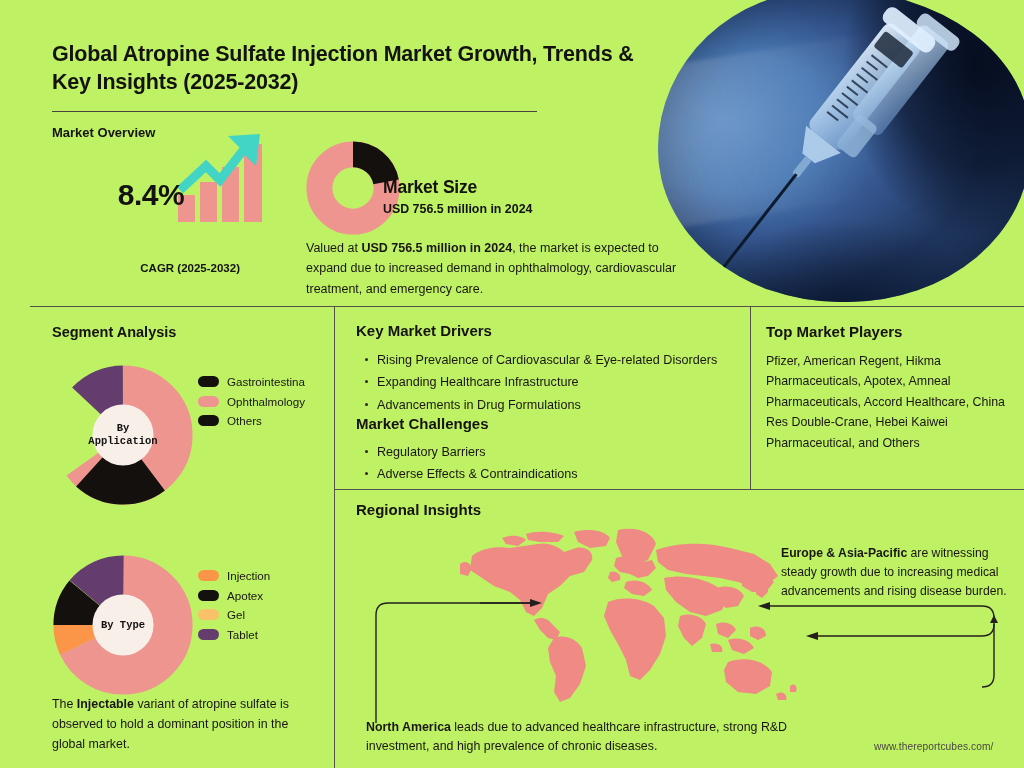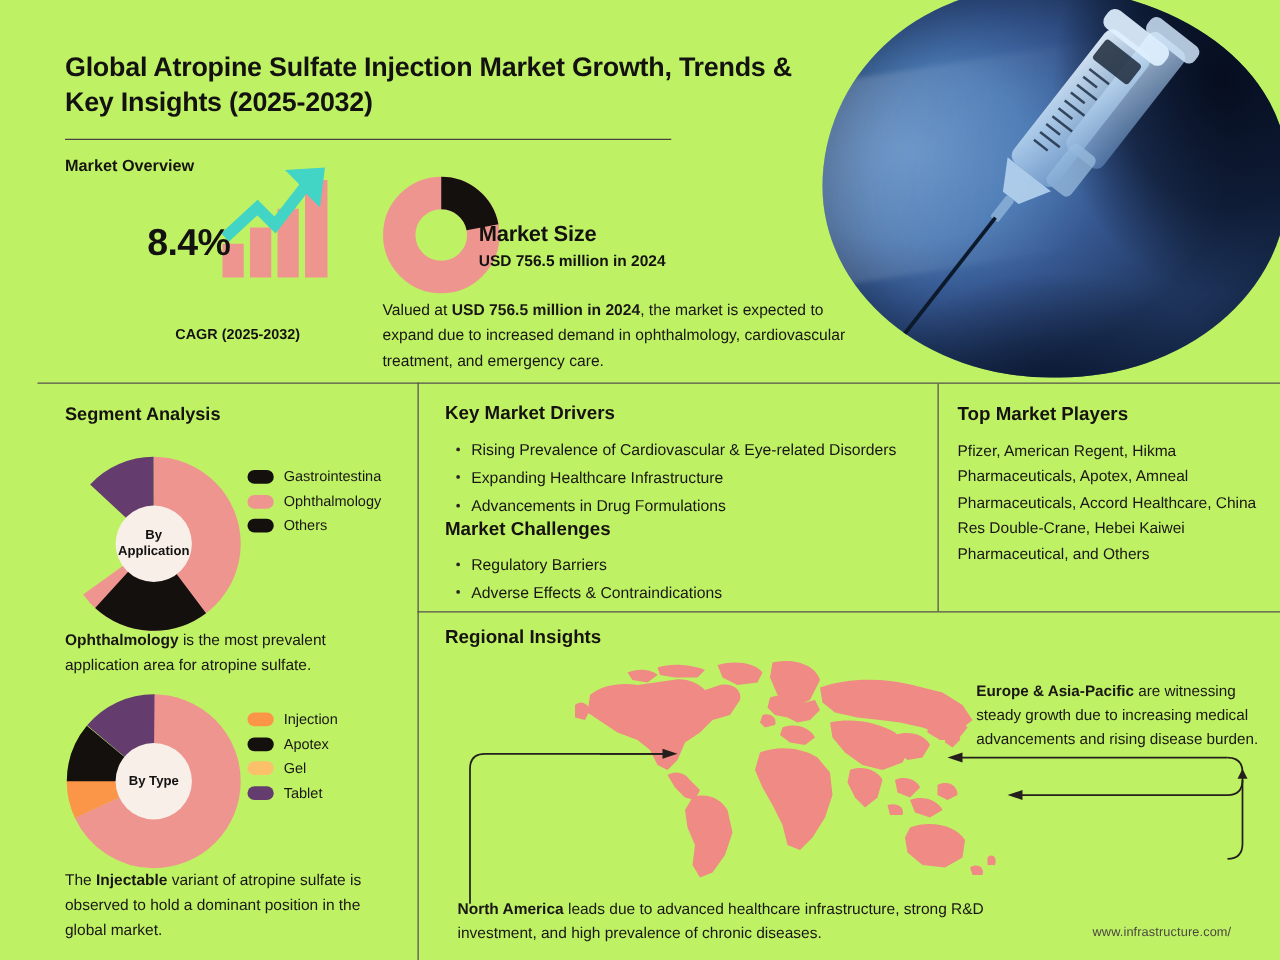--- a/index.html
+++ b/index.html
@@ -91,20 +91,21 @@
 
   
   #seg-label{position:absolute;left:52px;top:324px;font-size:14.5px;}
   .donut-app{position:absolute;left:52px;top:364px;width:142px;height:142px;}
   .donut-type{position:absolute;left:52px;top:554px;width:142px;height:142px;}
   .donut-center{
     position:absolute;left:0;top:0;width:100%;height:100%;
     display:flex;align-items:center;justify-content:center;
     font-size:10.5px;font-weight:bold;line-height:1.22;text-align:center;color:#141210;
     pointer-events:none;
+    font-family:Liberation Mono, monospace;
   }
   .legend{position:absolute;font-size:11.6px;color:#1a1614;line-height:1;}
   .legend-row{display:flex;align-items:center;margin-bottom:8px;}
   .legend-chip{width:21px;height:11px;border-radius:6px;margin-right:8px;flex:0 0 auto;}
   #legend-app{left:198px;top:376px;}
   #legend-type{left:198px;top:570px;}
 
   .seg-note-1{
     position:absolute;left:52px;top:503px;width:268px;
     font-size:12.4px;line-height:1.6;color:#1a1614;
@@ -256,21 +257,20 @@
     <div class="legend-row">
       <span class="legend-chip" style="background:#ef9590"></span>
       <span>Ophthalmology</span>
     </div>
     <div class="legend-row">
       <span class="legend-chip" style="background:#14100e"></span>
       <span>Others</span>
     </div>
   </div>
 
-  <div class="seg-note-1"><b>Ophthalmology</b><span> is the most prevalent application area for atropine sulfate.</span></div>
 
   <div class="donut-type">
     <svg viewBox="0 0 100 100" width="142" height="142">
       <circle cx="50" cy="50" r="35" fill="none" stroke="#ef9590" stroke-width="28" stroke-dasharray="149.5 70.4" transform="rotate(-90 50 50)"></circle>
       <circle cx="50" cy="50" r="35" fill="none" stroke="#fb9547" stroke-width="28" stroke-dasharray="15.4 204.5" transform="rotate(155 50 50)"></circle>
       <circle cx="50" cy="50" r="35" fill="none" stroke="#14100e" stroke-width="28" stroke-dasharray="24.2 195.7" transform="rotate(-180 50 50)"></circle>
       <circle cx="50" cy="50" r="35" fill="none" stroke="#643d6e" stroke-width="28" stroke-dasharray="30.8 189.1" transform="rotate(-140 50 50)"></circle>
       <circle cx="50" cy="50" r="21.5" fill="#f8efe9"></circle>
     </svg>
     <div class="donut-center">By Type</div>
@@ -380,15 +380,15 @@
 
       <path d="M472 147 L484 143 L484 151 Z"></path>
 
       <path d="M660 126 L656 134 L664 134 Z"></path>
     </g>
   </svg>
 
   <div class="reg-eu"><b>Europe &amp; Asia-Pacific</b><span> are witnessing steady growth due to increasing medical advancements and rising disease burden.</span></div>
   <div class="reg-na"><b>North America</b><span> leads due to advanced healthcare infrastructure, strong R&amp;D investment, and high prevalence of chronic diseases.</span></div>
 
-  <div class="site">www.infrastructure.com/</div>
+  <div class="site">www.thereportcubes.com/</div>
 
 </div>
 
 </body></html>

